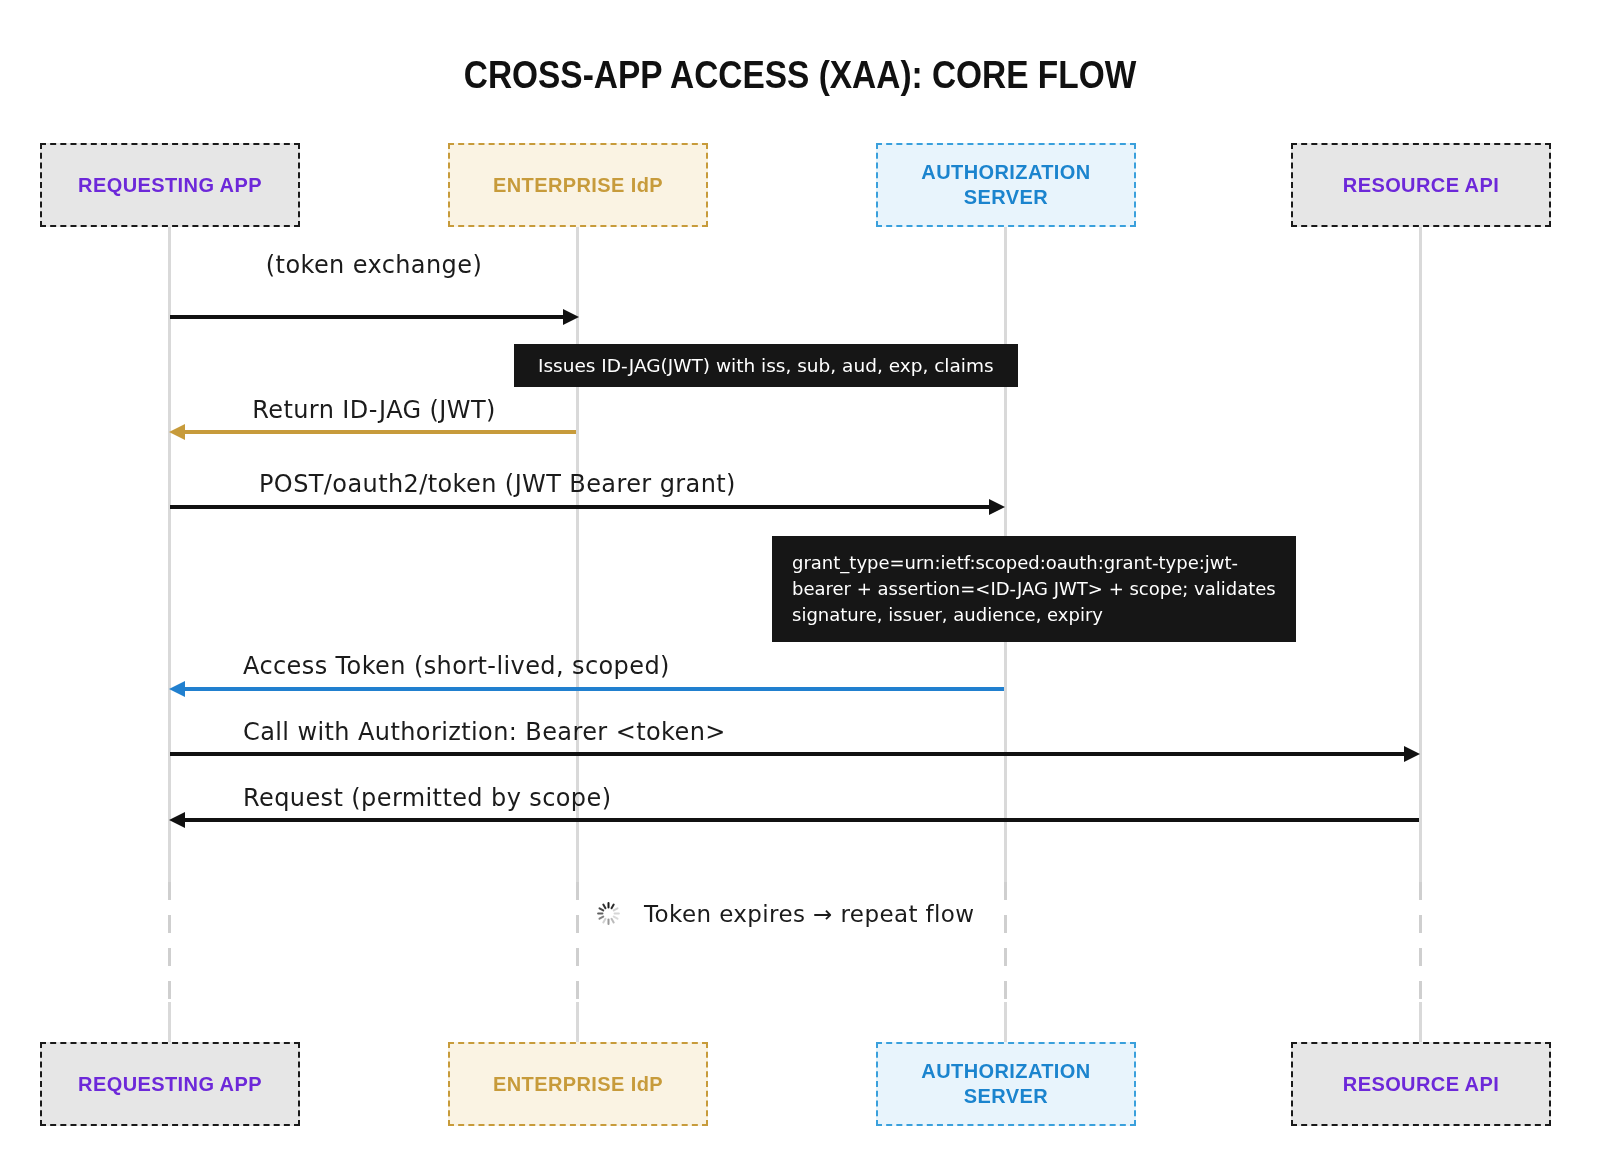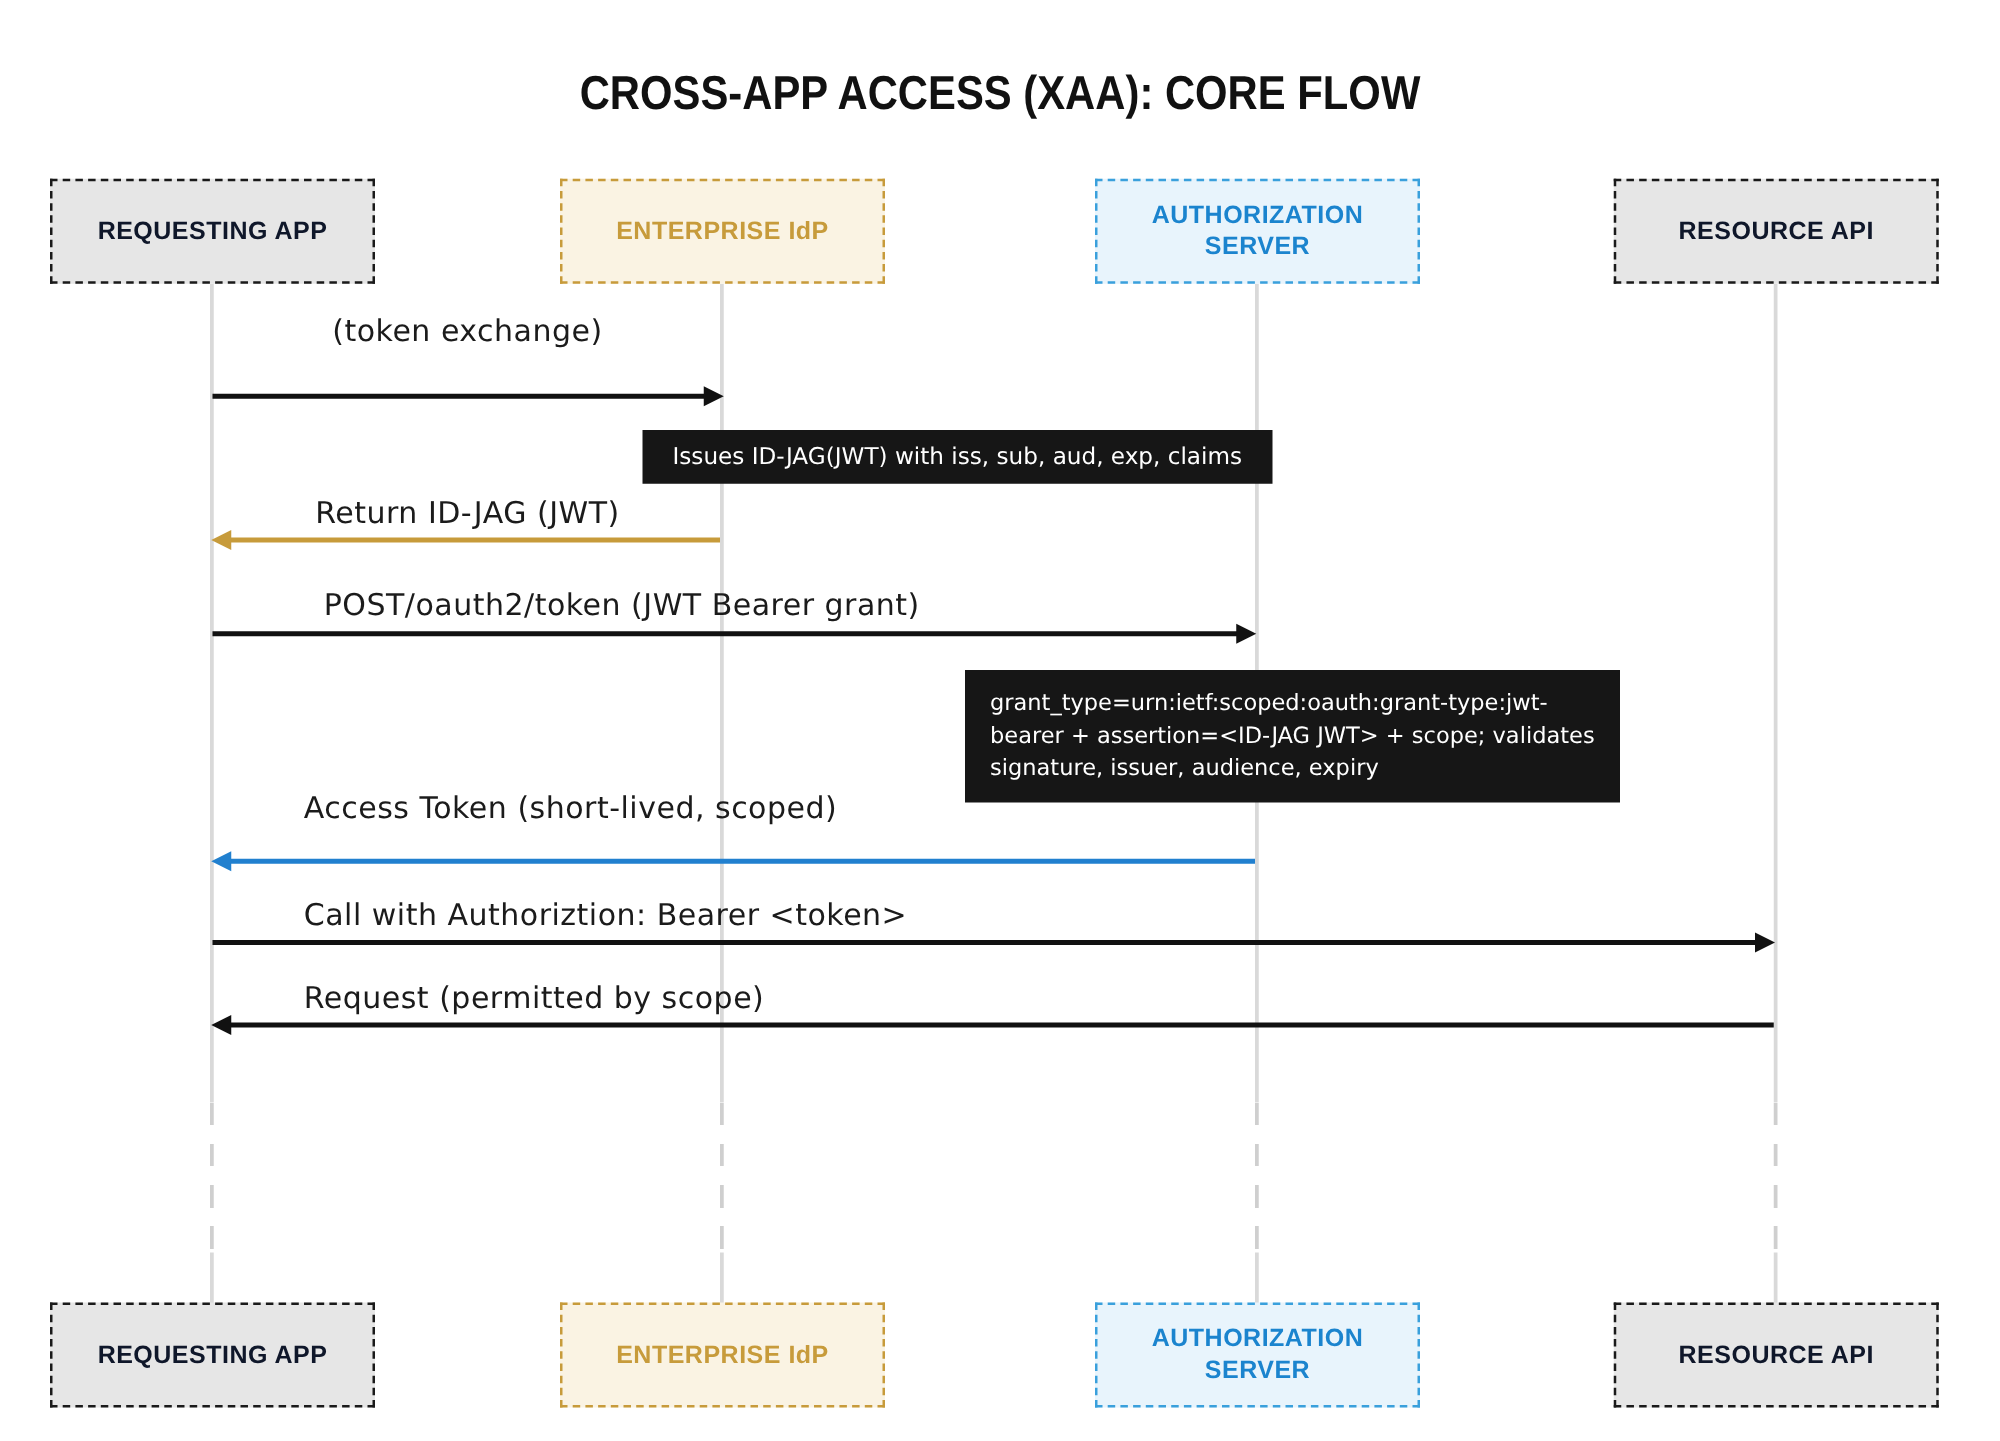--- a/index.html
+++ b/index.html
@@ -11,21 +11,21 @@
     position:absolute;top:42px;left:0;width:1600px;text-align:center;
     font-size:38px;font-weight:800;color:#111;letter-spacing:0px;
     transform:scaleX(0.88);transform-origin:center;
     font-family:"Liberation Sans",sans-serif;
   }
   
   .actor{
     position:absolute;width:260px;height:84px;box-sizing:border-box;
     display:flex;align-items:center;justify-content:center;text-align:center;
     font-weight:700;font-size:20px;letter-spacing:0.4px;line-height:1.25;
-    border:2px dashed #1a1a1a;background:var(--gray_fill);color:#0f172a;
+    border:2px dashed #1a1a1a;background:var(--gray_fill);color:#6d28d9;
   }
   .actor.gold{background:var(--gold_fill);border-color:var(--gold);color:var(--gold);}
   .actor.blue{background:var(--blue_fill);border-color:var(--blue_border);color:var(--blue_text);}
   .actor .lbl{display:block;max-width:210px;}
   
   .life{position:absolute;width:3px;background:var(--lifeline);}
   .life.dashed{
     background:repeating-linear-gradient(to bottom,var(--lifeline_dash) 0 18px,transparent 18px 33px);
   }
   
@@ -124,41 +124,60 @@
   <div class="arrow" style="left:170px;top:493px;width:820px;">
     <span class="head right"></span>
   </div>
 
   <div class="note multiline" style="left:772px;top:524px;">
     <div>grant_type=urn:ietf:scoped:oauth:grant-type:jwt-</div>
     <div>bearer + assertion=&lt;ID-JAG JWT&gt; + scope; validates</div>
     <div>signature, issuer, audience, expiry</div>
   </div>
 
-  <div class="msg" style="left:243px;top:620px;">
+  <div class="msg" style="left:243px;top:640px;">
     <span>Access Token (short-lived, scoped)</span>
   </div>
   <div class="arrow blue" style="left:184px;top:675px;width:820px;">
     <span class="head left"></span>
   </div>
 
   <div class="msg" style="left:243px;top:706px;">
     <span>Call with Authoriztion: Bearer &lt;token&gt;</span>
   </div>
   <div class="arrow" style="left:170px;top:740px;width:1235px;">
     <span class="head right"></span>
   </div>
 
   <div class="msg" style="left:243px;top:772px;">
     <span>Request (permitted by scope)</span>
   </div>
   <div class="arrow" style="left:184px;top:806px;width:1235px;">
     <span class="head left"></span>
   </div>
 
+  <div class="footer-note" style="left:595px;top:888px;">
+    <svg class="spinner" viewBox="0 0 32 32" aria-hidden="true">
+      <g fill="#1a1a1a">
+        <rect x="14.8" y="2.5" width="2.4" height="7.5" rx="1.2" opacity="1" transform="rotate(0 16 16)"></rect>
+        <rect x="14.8" y="2.5" width="2.4" height="7.5" rx="1.2" opacity="0.92" transform="rotate(30 16 16)"></rect>
+        <rect x="14.8" y="2.5" width="2.4" height="7.5" rx="1.2" opacity="0.2" transform="rotate(60 16 16)"></rect>
+        <rect x="14.8" y="2.5" width="2.4" height="7.5" rx="1.2" opacity="0.18" transform="rotate(90 16 16)"></rect>
+        <rect x="14.8" y="2.5" width="2.4" height="7.5" rx="1.2" opacity="0.16" transform="rotate(120 16 16)"></rect>
+        <rect x="14.8" y="2.5" width="2.4" height="7.5" rx="1.2" opacity="0.3" transform="rotate(150 16 16)"></rect>
+        <rect x="14.8" y="2.5" width="2.4" height="7.5" rx="1.2" opacity="0.45" transform="rotate(180 16 16)"></rect>
+        <rect x="14.8" y="2.5" width="2.4" height="7.5" rx="1.2" opacity="0.2" transform="rotate(210 16 16)"></rect>
+        <rect x="14.8" y="2.5" width="2.4" height="7.5" rx="1.2" opacity="0.55" transform="rotate(240 16 16)"></rect>
+        <rect x="14.8" y="2.5" width="2.4" height="7.5" rx="1.2" opacity="0.7" transform="rotate(270 16 16)"></rect>
+        <rect x="14.8" y="2.5" width="2.4" height="7.5" rx="1.2" opacity="0.8" transform="rotate(300 16 16)"></rect>
+        <rect x="14.8" y="2.5" width="2.4" height="7.5" rx="1.2" opacity="0.9" transform="rotate(330 16 16)"></rect>
+      </g>
+    </svg>
+    <span class="txt">Token expires → repeat flow</span>
+  </div>
 
   <div class="actor" style="left:40px;top:1030px;">
     <span class="lbl">REQUESTING APP</span>
   </div>
   <div class="actor gold" style="left:448px;top:1030px;">
     <span class="lbl">ENTERPRISE IdP</span>
   </div>
   <div class="actor blue" style="left:876px;top:1030px;">
     <span class="lbl">AUTHORIZATION SERVER</span>
   </div>

